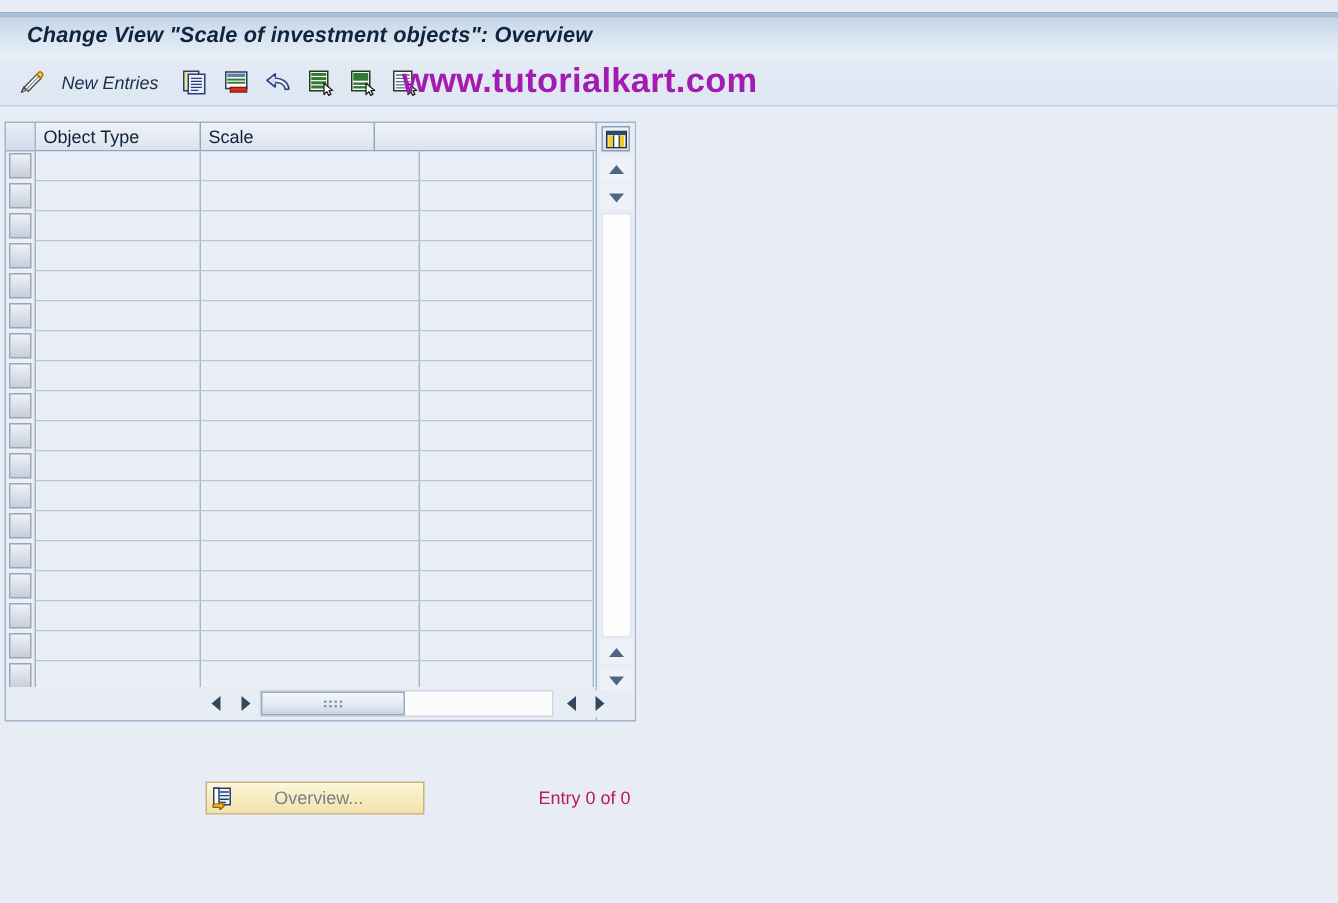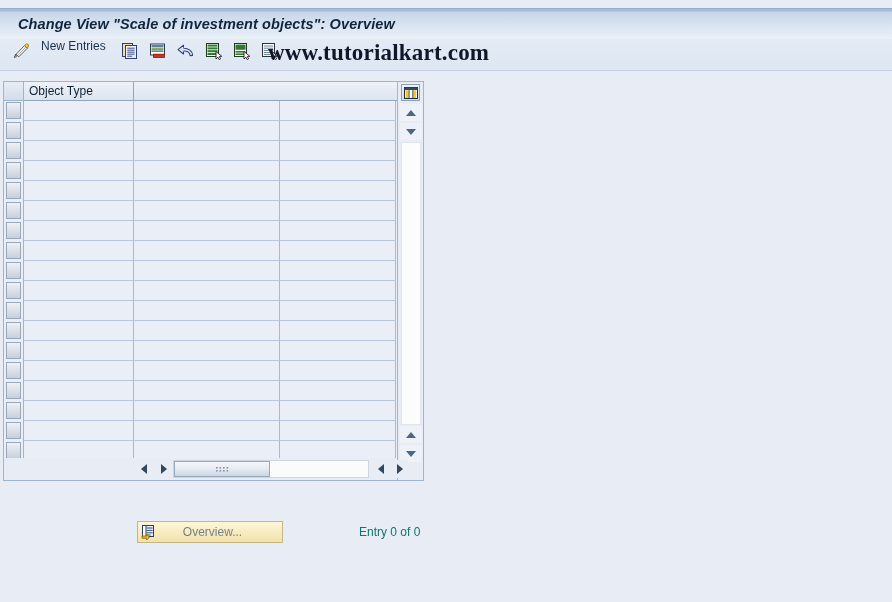--- a/index.html
+++ b/index.html
@@ -45,21 +45,22 @@
   #toolbar {
     position: absolute;
     left: 0;
     top: 39px;
     width: 892px;
     height: 32px;
     background: linear-gradient(to bottom, #e4ebf5 0%, #dde6f2 100%);
     border-bottom: 1px solid #c3d0e2;
     box-sizing: border-box;
     display: flex;
-    align-items: flex-start;
+    align-items: center;
+    font-style: italic;
   }
   .tb-btn {
     width: 24px;
     height: 24px;
     margin-left: 4px;
     display: flex;
     align-items: center;
     justify-content: center;
     border: 1px solid transparent;
     box-sizing: border-box;
@@ -71,24 +72,24 @@
     margin-right: 8px;
     font-size: 12px;
     color: #1a2f4a;
     cursor: pointer;
     white-space: nowrap;
   }
   #watermark {
     position: absolute;
     left: 268px;
     top: 40px;
-    font-family: Liberation Serif, serif;
+    font-family: Liberation Sans, sans-serif;
     font-size: 23px;
     font-weight: bold;
-    color: #0f172a;
+    color: #a21caf;
     letter-spacing: 0.2px;
     pointer-events: none;
     white-space: nowrap;
   }
 
   
   #table-panel {
     position: absolute;
     left: 3px;
     top: 81px;
@@ -313,21 +314,21 @@
     text-align: center;
     font-size: 12px;
     color: #7b7f86;
     padding-right: 14px;
   }
   #entry-counter {
     position: absolute;
     left: 359px;
     top: 525px;
     font-size: 12px;
-    color: #0f766e;
+    color: #be185d;
     white-space: nowrap;
   }
 </style>
 </head>
 <body>
 
 <div id="titlebar">
   <span class="title-text">Change View "Scale of investment objects": Overview</span>
 </div>
 
@@ -418,20 +419,21 @@
   </div>
 </div>
 
 <div id="watermark">www.tutorialkart.com</div>
 
 <div id="table-panel">
 
   <div id="grid-header">
     <div class="corner-cell"></div>
     <div class="hdr-cell" style="width:110px">Object Type</div>
+    <div class="hdr-cell" style="width:116px">Scale</div>
     <div class="hdr-filler"></div>
   </div>
 
   <div id="grid-body">
       <div class="grid-row">
         <div class="rowsel">
           <i></i>
         </div>
         <div class="cell" style="width: 110px;"></div>
         <div class="cell" style="width: 146px;"></div>

